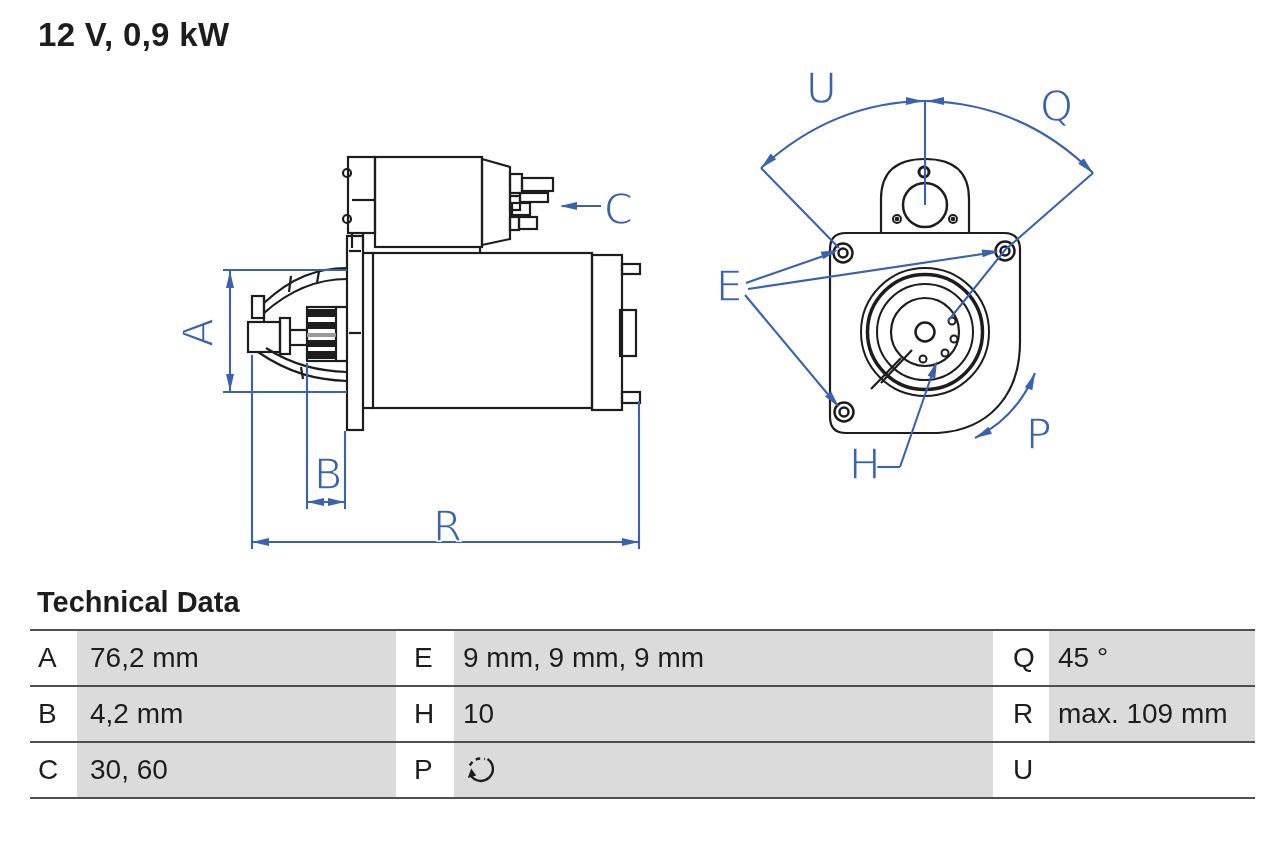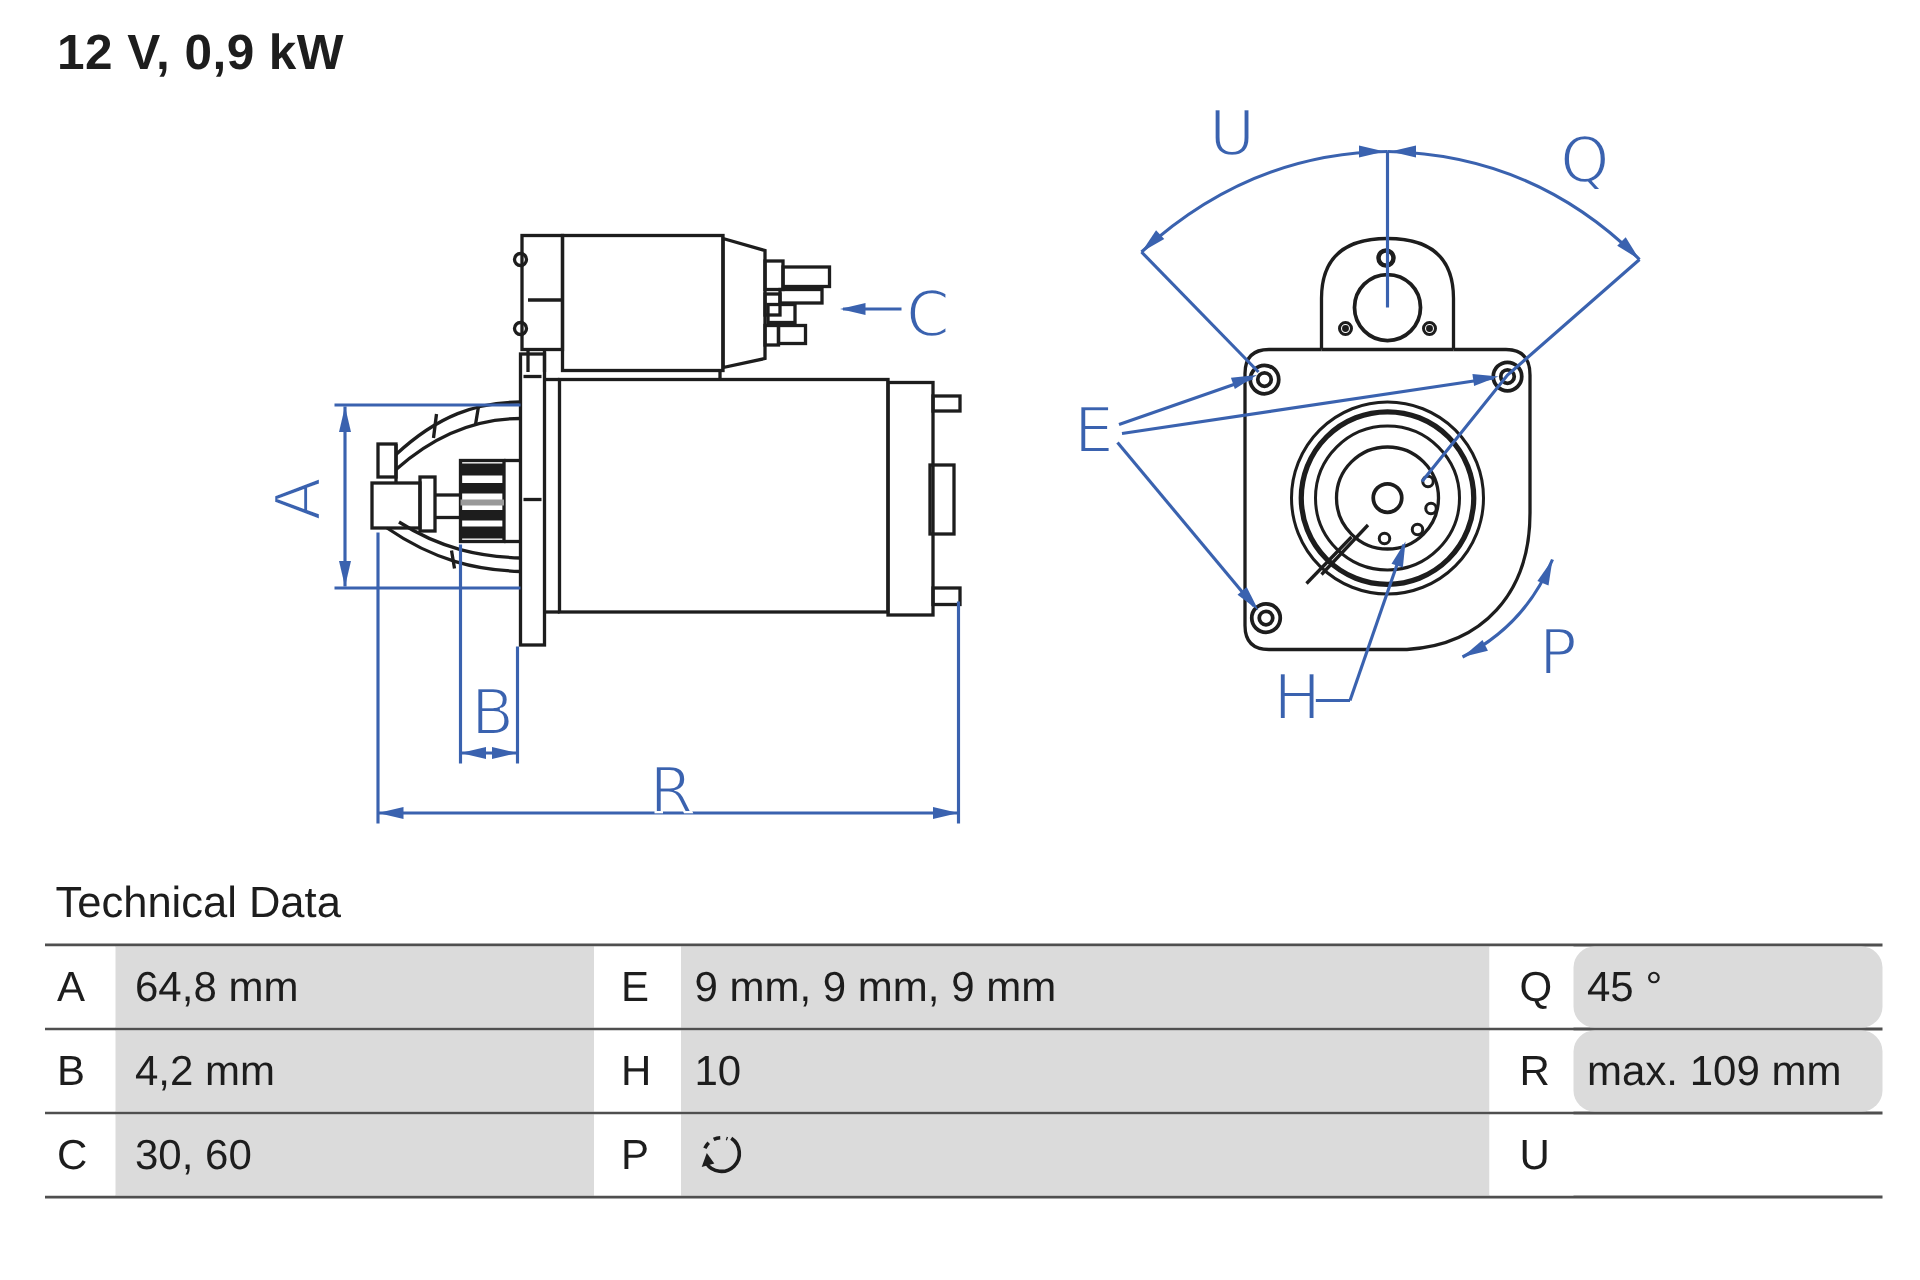--- a/index.html
+++ b/index.html
@@ -6,32 +6,32 @@
   body{
     width:1280px;height:853px;background:#ffffff;position:relative;
     font-family:"Liberation Sans",sans-serif;color:#1d1d1d;overflow:hidden;
   }
   .title{position:absolute;left:38px;top:16px;font-size:33px;font-weight:700;letter-spacing:.3px;margin:0;}
   #drawing{position:absolute;left:0;top:0;}
   .blk{stroke:#1d1d1d;stroke-width:2.2;fill:none;}
   .blu{stroke:#3a62af;stroke-width:2.1;fill:none;}
   .bluf{fill:#3a62af;stroke:none;}
   .cad{font-family:"DejaVu Sans",sans-serif;font-size:42px;fill:#3a62af;stroke:#ffffff;stroke-width:1.5px;}
-  .section-heading{position:absolute;left:37px;top:586px;font-size:29px;font-weight:400;margin:0;}
+  .section-heading{position:absolute;left:37px;top:586px;font-size:29px;font-weight:700;margin:0;}
   .spec-table{position:absolute;left:30px;top:629px;width:1225px;border-top:2px solid #4f4f4f;}
   .spec-row{display:flex;height:54px;border-bottom:2px solid #4f4f4f;font-size:28px;}
   .cell{display:flex;align-items:center;box-sizing:border-box;}
   .k{background:#ffffff;}
   .v{background:#dbdbdb;}
   .k1{width:47px;padding-left:8px;}
   .v1{width:319px;padding-left:13px;}
   .k2{width:58px;padding-left:18px;}
   .v2{width:539px;padding-left:9px;}
   .k3{width:56px;padding-left:20px;}
-  .v3{flex:1;padding-left:9px;border-radius:14px;}
+  .v3{flex:1;padding-left:9px;}
 </style>
 </head>
 <body>
 
 <h1 class="title">12 V, 0,9 kW</h1>
 
 <svg id="drawing" width="1280" height="580" viewBox="0 0 1280 580">
 
   <g class="blk">
 
@@ -190,21 +190,21 @@
     <text class="cad" x="849" y="479">H</text>
     <text class="cad" x="1026" y="449">P</text>
   </g>
 </svg>
 
 <h2 class="section-heading">Technical Data</h2>
 
 <div class="spec-table">
   <div class="spec-row">
     <div class="cell k k1">A</div>
-    <div class="cell v v1">64,8 mm</div>
+    <div class="cell v v1">76,2 mm</div>
     <div class="cell k k2">E</div>
     <div class="cell v v2">9 mm, 9 mm, 9 mm</div>
     <div class="cell k k3">Q</div>
     <div class="cell v v3">45 °</div>
   </div>
   <div class="spec-row">
     <div class="cell k k1">B</div>
     <div class="cell v v1">4,2 mm</div>
     <div class="cell k k2">H</div>
     <div class="cell v v2">10</div>

